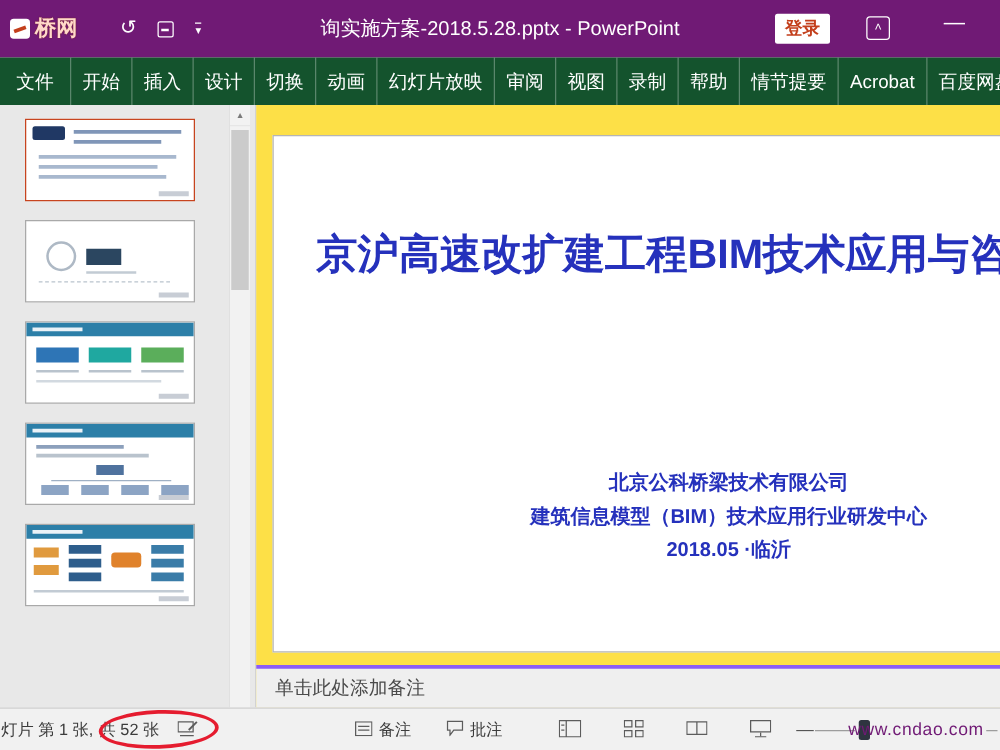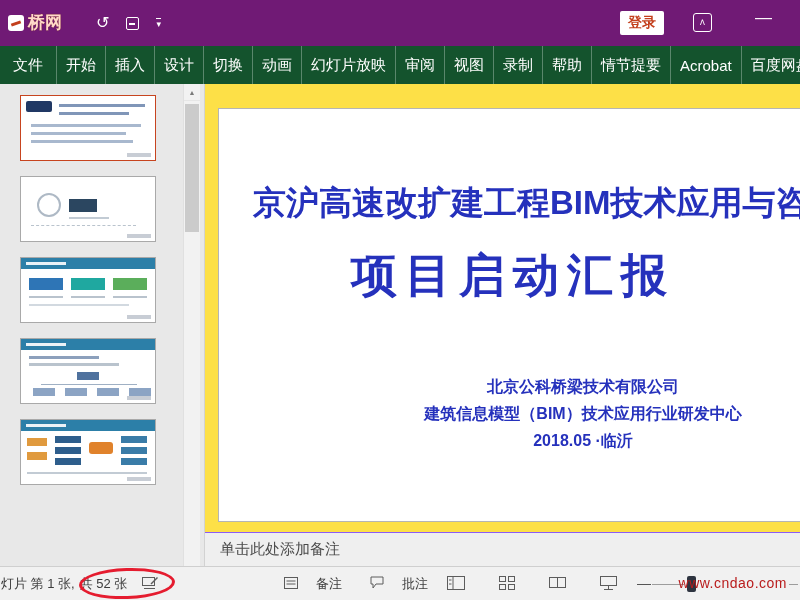--- a/index.html
+++ b/index.html
@@ -75,54 +75,55 @@
   .thumb-scroll{position:absolute;top:0;bottom:0;right:4px;width:17px;background:#F2F2F2;border-left:1px solid #E0E0E0}
   .scroll-up{height:17px;display:flex;align-items:center;justify-content:center;font-size:7px;color:#7a7a7a;border-bottom:1px solid #E6E6E6}
   .scroll-thumb{position:absolute;left:1px;right:1px;top:20px;height:128px;background:#CBCBCB}
 
   
   .main-area{position:absolute;top:84px;left:205px;right:0;bottom:34px;background:#fde047}
   .slide{position:absolute;left:13px;top:24px;width:730px;height:414px;background:#fff;border:1px solid #B5B5B5}
   .slide-title1{position:absolute;left:34px;top:72px;font-size:33px;font-weight:bold;color:#2531BC;white-space:nowrap}
   .slide-title2{position:absolute;left:132px;top:136px;font-size:46px;font-weight:bold;letter-spacing:8px;color:#2531BC;white-space:nowrap}
   .slide-org{position:absolute;left:0;top:264px;width:100%;text-align:center;font-size:16px;font-weight:bold;color:#2531BC;line-height:27px}
-  .notes-pane{position:absolute;left:0;right:0;bottom:0;height:34px;background:#EFEFEF;border-top:1px solid #8b5cf6;
+  .notes-pane{position:absolute;left:0;right:0;bottom:0;height:34px;background:#EFEFEF;border-top:3px solid #8b5cf6;
               display:flex;align-items:center;padding-left:15px;font-size:15px;color:#4a4a4a}
 
   
   .statusbar{position:absolute;left:0;right:0;bottom:0;height:34px;background:#F1F1F1;border-top:1px solid #CFCFCF;color:#3c3c3c;font-size:13px}
   .sb-left{position:absolute;left:1px;top:0;height:34px;display:flex;align-items:center;gap:15px}
   .sb-counter{display:flex;align-items:center;gap:5px;white-space:nowrap}
   .red-ellipse{position:absolute;left:79px;top:1px;width:96px;height:31px;border:3px solid #E51C2F;border-radius:50%;
                transform:rotate(-2deg);pointer-events:none}
   .sb-mid{position:absolute;left:284px;top:0;height:34px;display:flex;align-items:center;gap:28px}
-  .sb-btn{display:flex;align-items:center;gap:18px}
+  .sb-btn{display:flex;align-items:center;gap:5px}
   .sb-views{position:absolute;left:447px;top:0;height:34px;display:flex;align-items:center;gap:34px}
   .zoom-minus{position:absolute;left:637px;top:8px;font-size:14px;color:#555}
   .zoom-track1{position:absolute;left:652px;top:17px;width:32px;height:1px;background:#9d9d9d}
   .zoom-handle{position:absolute;left:687px;top:9px;width:9px;height:16px;background:#2E3440;border-radius:2px}
   .zoom-track2{position:absolute;right:2px;top:17px;width:9px;height:1px;background:#9d9d9d}
-  .site-mark{position:absolute;right:13px;top:8px;font-size:14px;color:#b91c1c;letter-spacing:.5px}
+  .site-mark{position:absolute;right:13px;top:8px;font-size:14px;color:#701a75;letter-spacing:.5px}
   .ic{display:inline-block;vertical-align:middle}
 </style>
 </head>
 <body>
 
 <div id="app">
 
   <div class="titlebar">
     <span class="logo-mark">
       <span class="logo-ic"></span>
       <span class="logo-text">桥网</span>
     </span>
     <span class="qat">
       <span class="qat-undo">↺</span>
       <span class="qat-stamp"></span>
       <span class="qat-custom">▾</span>
     </span>
+    <span class="app-title">询实施方案-2018.5.28.pptx  -  PowerPoint</span>
     <span class="login-btn">登录</span>
     <span class="ribbon-opt">˄</span>
     <span class="min-btn">—</span>
   </div>
 
   <div class="tabs">
     <span class="tab file">文件</span>
     <span class="tab">开始</span>
     <span class="tab">插入</span>
     <span class="tab">设计</span>
@@ -198,21 +199,20 @@
     </div>
     <div class="thumb-scroll">
       <div class="scroll-up">▲</div>
       <div class="scroll-thumb"></div>
     </div>
   </div>
 
   <div class="main-area">
     <div class="slide">
       <div class="slide-title1">京沪高速改扩建工程BIM技术应用与咨</div>
-      <div class="slide-title2">项目启动汇报</div>
       <div class="slide-org">
         <div>北京公科桥梁技术有限公司</div>
         <div>建筑信息模型（BIM）技术应用行业研发中心</div>
         <div>2018.05 ·临沂</div>
       </div>
     </div>
     <div class="notes-pane">
       <span>单击此处添加备注</span>
     </div>
   </div>

